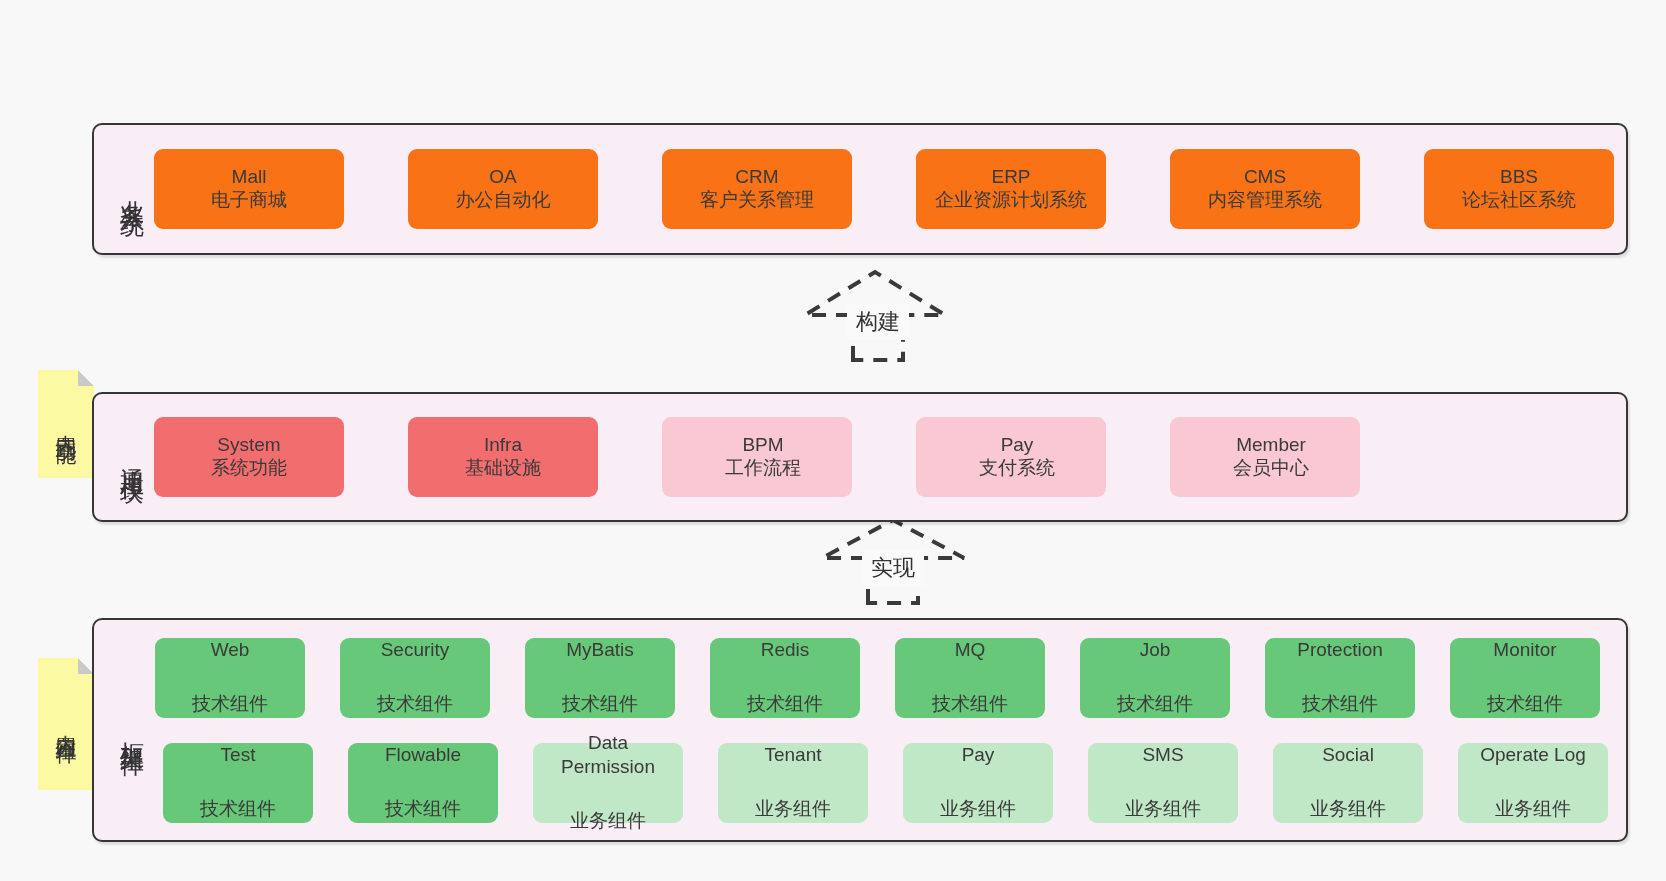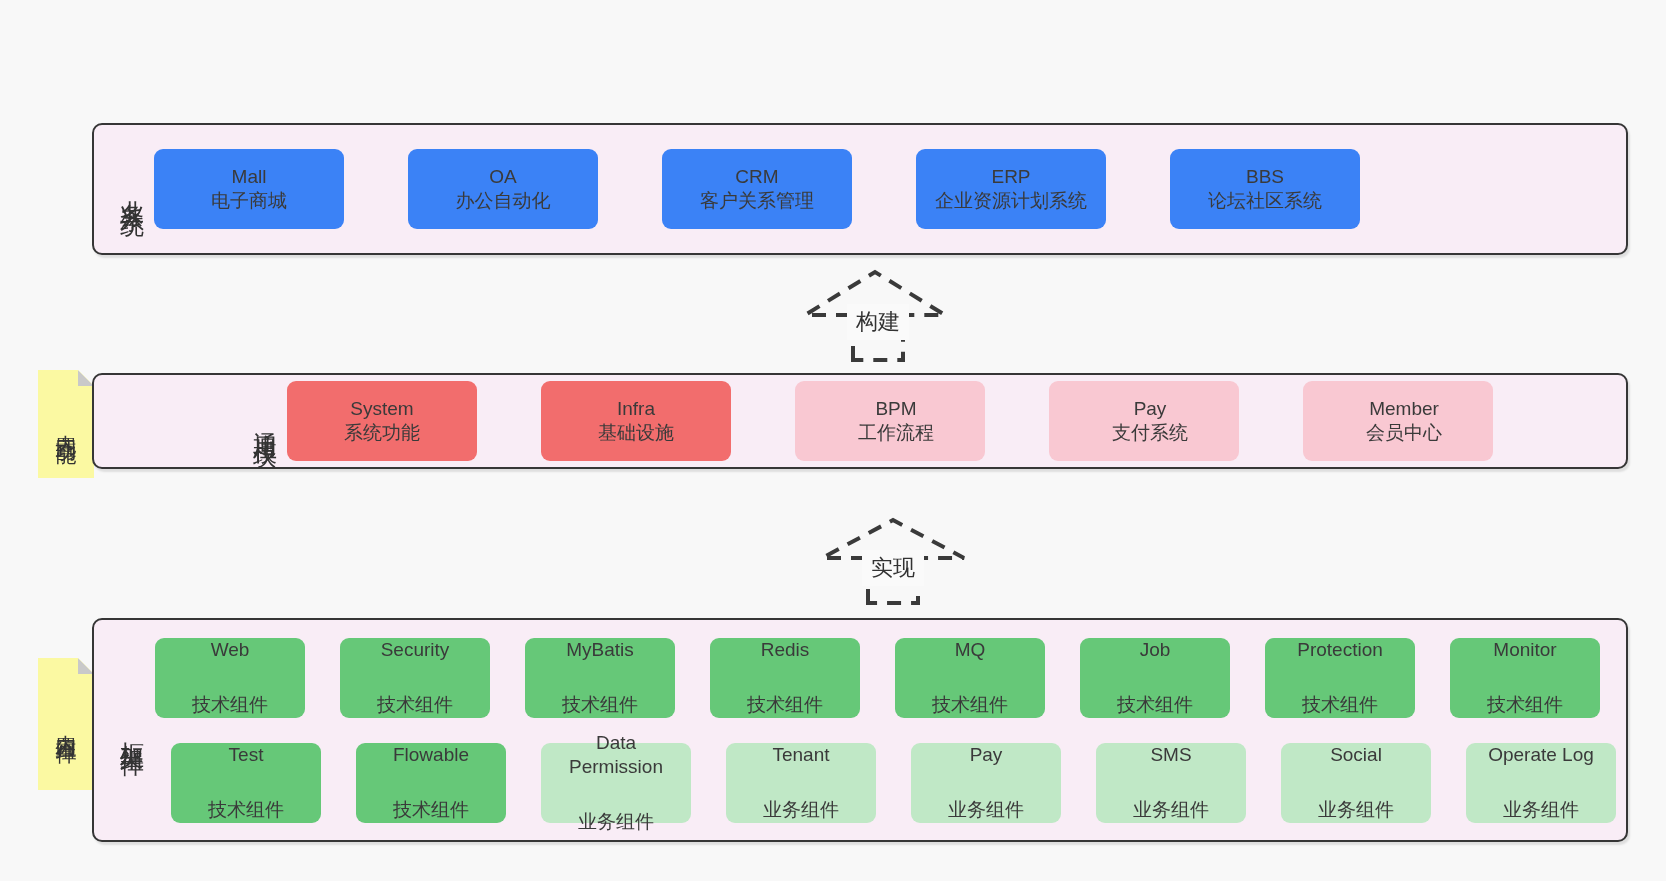--- a/index.html
+++ b/index.html
@@ -51,24 +51,24 @@
     flex-direction:column;
     align-items:center;
     justify-content:center;
     text-align:center;
     font-size:19px;
     line-height:1.28;
     color:#3a3a3a;
     padding:4px 8px;
   }
   .box .en { display:block; }
-  .box .zh { display:block; }
+  .box .zh { display:block;font-family:Liberation Mono, monospace; }
   .w190 { width:190px; flex:0 0 190px; }
   .w150 { width:150px; flex:0 0 150px;gap:31px; }
-  .blue        { background:#3b82f6; }
+  .blue        { background:#f97316; }
   .red         { background:#f26d6d; }
   .pink        { background:#f9c8d2;padding-left:20px; }
   .green       { background:#66c878; }
   .light-green { background:#c0e8c6; }
 
   
   .note {
     position:absolute;
     left:38px;
     width:56px;
@@ -141,32 +141,36 @@
       </div>
       <div class="box blue w190">
         <span class="en">CRM</span>
         <span class="zh">客户关系管理</span>
       </div>
       <div class="box blue w190">
         <span class="en">ERP</span>
         <span class="zh">企业资源计划系统</span>
       </div>
       <div class="box blue w190">
+        <span class="en">CMS</span>
+        <span class="zh">内容管理系统</span>
+      </div>
+      <div class="box blue w190">
         <span class="en">BBS</span>
         <span class="zh">论坛社区系统</span>
       </div>
     </div>
   </section>
 
   <svg class="arrow-svg" style="left:802px; top:256px;" width="146" height="106" viewBox="0 0 146 106">
     <path d="M51,104 V59 H3 L73,16 L143,59 H101 V104 Z"></path>
   </svg>
   <div class="arrow-label" style="left:878px; top:322px;">构建</div>
 
-  <section class="panel" style="top:373px; height:96px;justify-content:center;">
+  <section class="panel" style="top:392px; height:130px;">
     <div class="vlabel">通用模块</div>
     <div class="boxes gap-wide">
       <div class="box red w190">
         <span class="en">System</span>
         <span class="zh">系统功能</span>
       </div>
       <div class="box red w190">
         <span class="en">Infra</span>
         <span class="zh">基础设施</span>
       </div>
@@ -220,21 +224,21 @@
         </div>
         <div class="box green w150">
           <span class="en">Protection</span>
           <span class="zh">技术组件</span>
         </div>
         <div class="box green w150">
           <span class="en">Monitor</span>
           <span class="zh">技术组件</span>
         </div>
       </div>
-      <div class="boxes gap-small" style="margin-left:16px;">
+      <div class="boxes gap-small" style="margin-left:8px;">
         <div class="box green w150">
           <span class="en">Test</span>
           <span class="zh">技术组件</span>
         </div>
         <div class="box green w150">
           <span class="en">Flowable</span>
           <span class="zh">技术组件</span>
         </div>
         <div class="box light-green w150">
           <span class="en">Data Permission</span>

